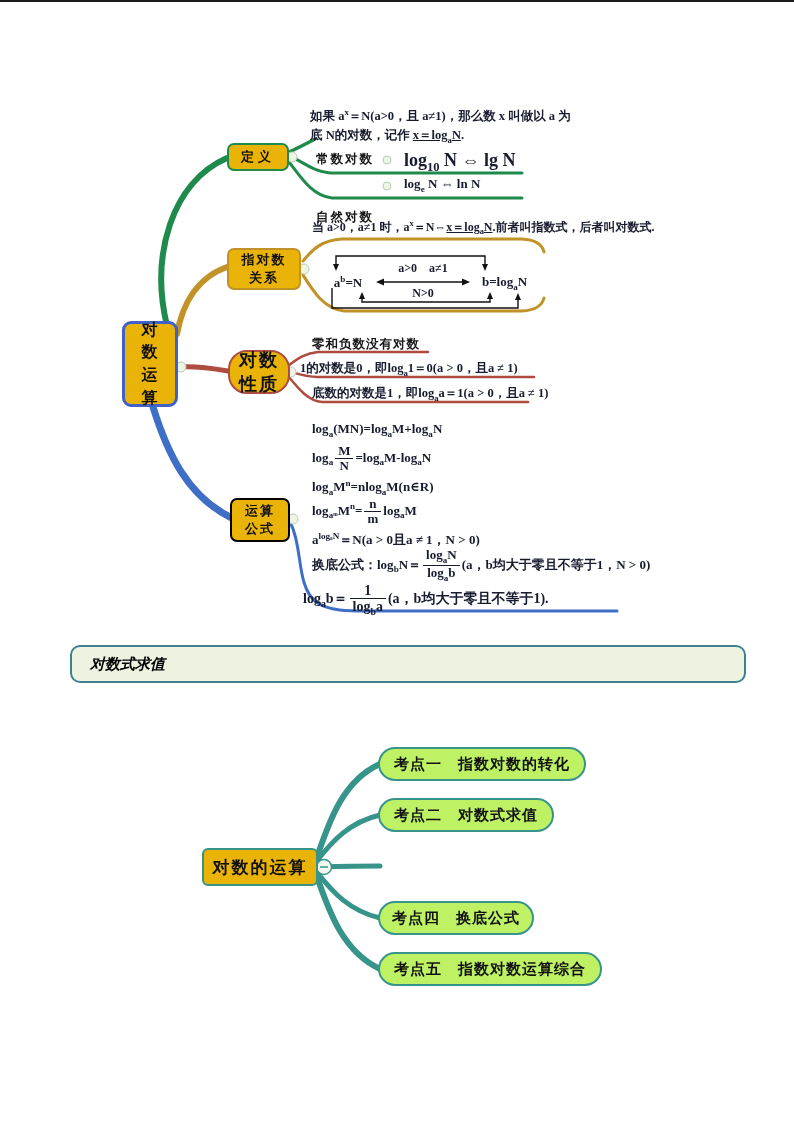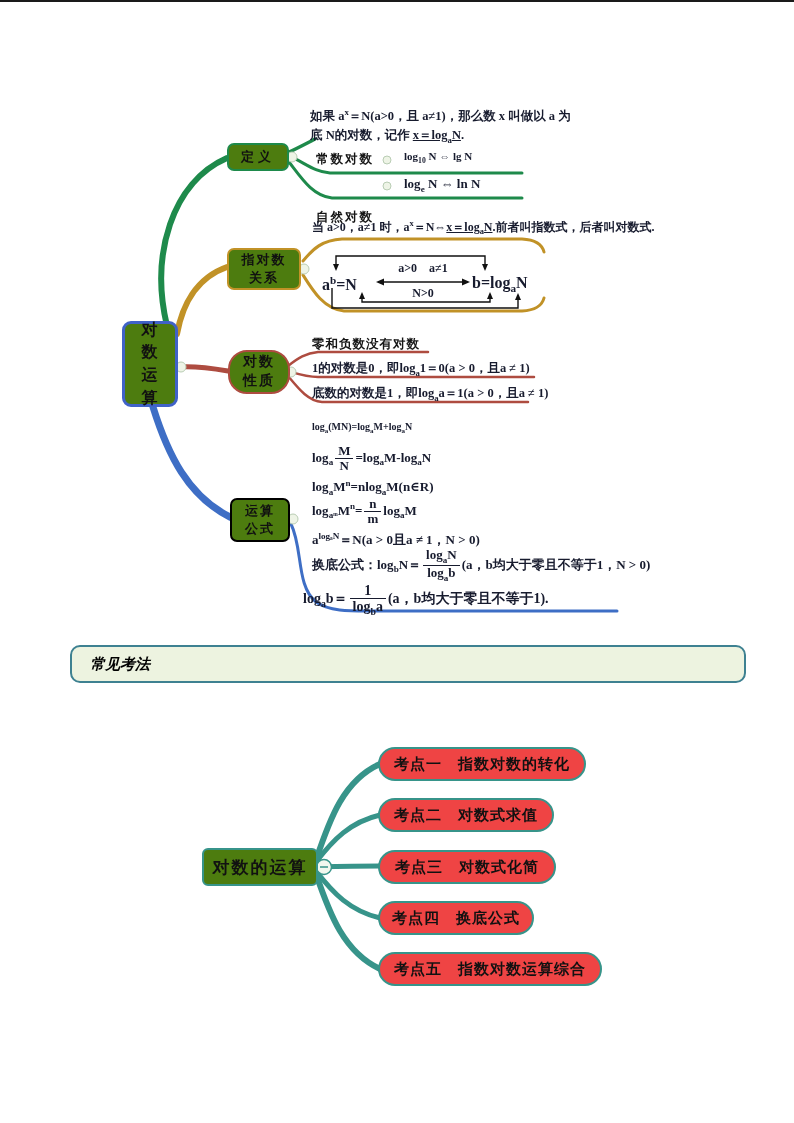--- a/index.html
+++ b/index.html
@@ -1,43 +1,43 @@
 <!DOCTYPE html>
 <html><head>
 <meta charset="utf-8">
 <style>
   html,body{margin:0;padding:0;background:#fff;}
   .page{position:relative;width:794px;height:1123px;background:#ffffff;overflow:hidden;
         font-family:"Liberation Serif","DejaVu Serif",serif;color:#111;}
   .abs{position:absolute;}
   .toprule{position:absolute;left:0;top:0;width:794px;height:2px;background:#1a1a1a;}
   svg.layer{position:absolute;left:0;top:0;}
-  .node{position:absolute;background:#4d7c0f;box-sizing:border-box;display:flex;align-items:center;
+  .node{position:absolute;background:#eab308;box-sizing:border-box;display:flex;align-items:center;
         justify-content:center;text-align:center;font-weight:bold;white-space:pre-line;}
   .root1{border:3px solid #4062c8;border-radius:9px;font-size:16px;line-height:1.42;letter-spacing:1px;}
   .b-def{border:2px solid #1e8a4b;border-radius:7px;font-size:13px;letter-spacing:4px;}
   .b-rel{border:2px solid #c19227;border-radius:7px;font-size:13px;letter-spacing:2px;line-height:1.35;}
-  .b-prop{border:2px solid #ae4c40;border-radius:19px;font-size:14px;letter-spacing:2px;line-height:1.35;}
+  .b-prop{border:2px solid #ae4c40;border-radius:19px;font-size:18px;letter-spacing:2px;line-height:1.35;}
   .b-form{border:2px solid #000000;border-radius:7px;font-size:13px;letter-spacing:2px;line-height:1.35;}
   .cn{font-weight:bold;color:#151515;}
   .math{font-family:"Liberation Serif","DejaVu Serif",serif;font-weight:bold;color:#171b2e;}
   sub,sup{font-size:0.7em;}
   .frac{display:inline-flex;flex-direction:column;vertical-align:middle;text-align:center;
         margin:0 2px;line-height:1.08;}
   .frac .fn{display:block;border-bottom:1.4px solid currentColor;padding:0 3px;}
   .frac .fd{display:block;padding:0 3px;}
   u{text-decoration:underline;}
   .banner{position:absolute;left:70px;top:645px;width:676px;height:38px;box-sizing:border-box;
           background:#edf3e0;border:2px solid #3e8191;border-radius:10px;display:flex;align-items:center;}
   .banner-label{font-size:15px;font-weight:bold;font-style:italic;padding-left:18px;color:#000;}
   .root2{border:2.5px solid #37948a;border-radius:6px;font-size:17px;font-weight:600;letter-spacing:2px;}
-  .oval{position:absolute;background:#ef4444;box-sizing:border-box;border:2px solid #37948a;border-radius:17px;
+  .oval{position:absolute;background:#bef264;box-sizing:border-box;border:2px solid #37948a;border-radius:17px;
         height:34px;display:flex;align-items:center;justify-content:center;font-size:15px;
         font-weight:600;letter-spacing:1px;white-space:nowrap;}
-  .rd-text{position:absolute;font-size:16px;}
+  .rd-text{position:absolute;font-size:13px;text-align:center;}
   .rd-small{position:absolute;font-size:12px;text-align:center;}
 </style>
 </head>
 <body>
 
 <div class="page">
   <div class="toprule"></div>
 
   <svg class="layer" width="794" height="1123" viewBox="0 0 794 1123">
     <g fill="none" stroke="#1e8a4b" stroke-linecap="round">
@@ -88,21 +88,21 @@
 数
 运
 算</span>
   </div>
 
   <div class="node b-def" style="left:227px;top:143px;width:62px;height:28px;">
     <span>定义</span>
   </div>
   <div class="abs math" style="left:310px;top:106px;width:320px;font-size:12.5px;line-height:1.5;">如果 a<sup>x</sup>＝N(a&gt;0，且 a≠1)，那么数 x 叫做以 a 为<br>底 N的对数，记作 <u>x＝log<sub>a</sub>N</u>.</div>
   <div class="abs cn" style="left:316px;top:151px;font-size:12.5px;letter-spacing:2px;">常数对数</div>
-  <div class="abs math" style="left:404px;top:150px;font-size:11px;">log<sub>10</sub> N ⇔ lg N</div>
+  <div class="abs math" style="left:404px;top:150px;font-size:18px;">log<sub>10</sub> N ⇔ lg N</div>
   <div class="abs cn" style="left:316px;top:177px;font-size:12.5px;letter-spacing:2px;margin-top:32px;">自然对数</div>
   <div class="abs math" style="left:404px;top:176px;font-size:13px;">log<sub>e</sub> N ⇔ ln N</div>
 
   <div class="node b-rel" style="left:227px;top:248px;width:74px;height:42px;">
     <span>指对数
 关系</span>
   </div>
   <div class="abs math" style="left:312px;top:219px;font-size:12px;white-space:nowrap;">当 a&gt;0，a≠1 时，a<sup>x</sup>＝N⇔<u>x＝log<sub>a</sub>N</u>.前者叫指数式，后者叫对数式.</div>
 
   <div class="abs" style="left:322px;top:250px;width:215px;height:62px;">
@@ -127,62 +127,59 @@
     <span class="rd-text math" style="left:150px;top:24px;width:65px;">b=log<sub>a</sub>N</span>
     <span class="rd-small math" style="left:54px;top:10px;width:94px;">a&gt;0　a≠1</span>
     <span class="rd-small math" style="left:54px;top:36px;width:94px;">N&gt;0</span>
   </div>
 
   <div class="node b-prop" style="left:228px;top:350px;width:62px;height:44px;">
     <span>对数
 性质</span>
   </div>
   <div class="abs cn" style="left:312px;top:336px;font-size:12.5px;letter-spacing:1px;">零和负数没有对数</div>
-  <div class="abs math" style="left:312px;top:360px;font-size:12.5px;font-family:Liberation Serif, serif;">1的对数是0，即log<sub>a</sub>1＝0(a &gt; 0，且a ≠ 1)</div>
+  <div class="abs math" style="left:300px;top:360px;font-size:12.5px;font-family:Liberation Serif, serif;">1的对数是0，即log<sub>a</sub>1＝0(a &gt; 0，且a ≠ 1)</div>
   <div class="abs math" style="left:312px;top:385px;font-size:12.5px;">底数的对数是1，即log<sub>a</sub>a＝1(a &gt; 0，且a ≠ 1)</div>
 
   <div class="node b-form" style="left:230px;top:498px;width:60px;height:44px;">
     <span>运算
 公式</span>
   </div>
-  <div class="abs math" style="left:312px;top:421px;font-size:10px;">log<sub>a</sub>(MN)=log<sub>a</sub>M+log<sub>a</sub>N</div>
+  <div class="abs math" style="left:312px;top:421px;font-size:13px;">log<sub>a</sub>(MN)=log<sub>a</sub>M+log<sub>a</sub>N</div>
   <div class="abs math" style="left:312px;top:444px;font-size:13px;">log<sub>a</sub><span class="frac">
         <span class="fn">M</span>
         <span class="fd">N</span>
       </span>=log<sub>a</sub>M-log<sub>a</sub>N</div>
   <div class="abs math" style="left:312px;top:478px;font-size:13px;">log<sub>a</sub>M<sup>n</sup>=nlog<sub>a</sub>M(n∈R)</div>
   <div class="abs math" style="left:312px;top:497px;font-size:13px;">log<sub>aᵐ</sub>M<sup>n</sup>=<span class="frac">
         <span class="fn">n</span>
         <span class="fd">m</span>
       </span>log<sub>a</sub>M</div>
   <div class="abs math" style="left:312px;top:531px;font-size:13px;">a<sup>logₐN</sup>＝N(a &gt; 0且a ≠ 1，N &gt; 0)</div>
   <div class="abs math" style="left:312px;top:548px;font-size:13px;">换底公式：log<sub>b</sub>N＝<span class="frac">
         <span class="fn">log<sub>a</sub>N</span>
         <span class="fd">log<sub>a</sub>b</span>
       </span>(a，b均大于零且不等于1，N &gt; 0)</div>
   <div class="abs math" style="left:303px;top:583px;font-size:14px;">log<sub>a</sub>b＝<span class="frac">
         <span class="fn">1</span>
         <span class="fd">log<sub>b</sub>a</span>
       </span>(a，b均大于零且不等于1).</div>
 
   <div class="banner">
-    <span class="banner-label">常见考法</span>
+    <span class="banner-label">对数式求值</span>
   </div>
 
   <div class="node root2" style="left:202px;top:848px;width:116px;height:38px;">
     <span>对数的运算</span>
   </div>
   <div class="oval" style="left:378px;top:747px;width:208px;">
     <span>考点一　指数对数的转化</span>
   </div>
   <div class="oval" style="left:378px;top:798px;width:176px;">
     <span>考点二　对数式求值</span>
   </div>
-  <div class="oval" style="left:378px;top:850px;width:178px;">
-    <span>考点三　对数式化简</span>
-  </div>
   <div class="oval" style="left:378px;top:952px;width:224px;">
     <span>考点五　指数对数运算综合</span>
   </div>
   <div class="oval" style="left:378px;top:901px;width:156px;">
     <span>考点四　换底公式</span>
   </div>
 </div>
 
 </body></html>

